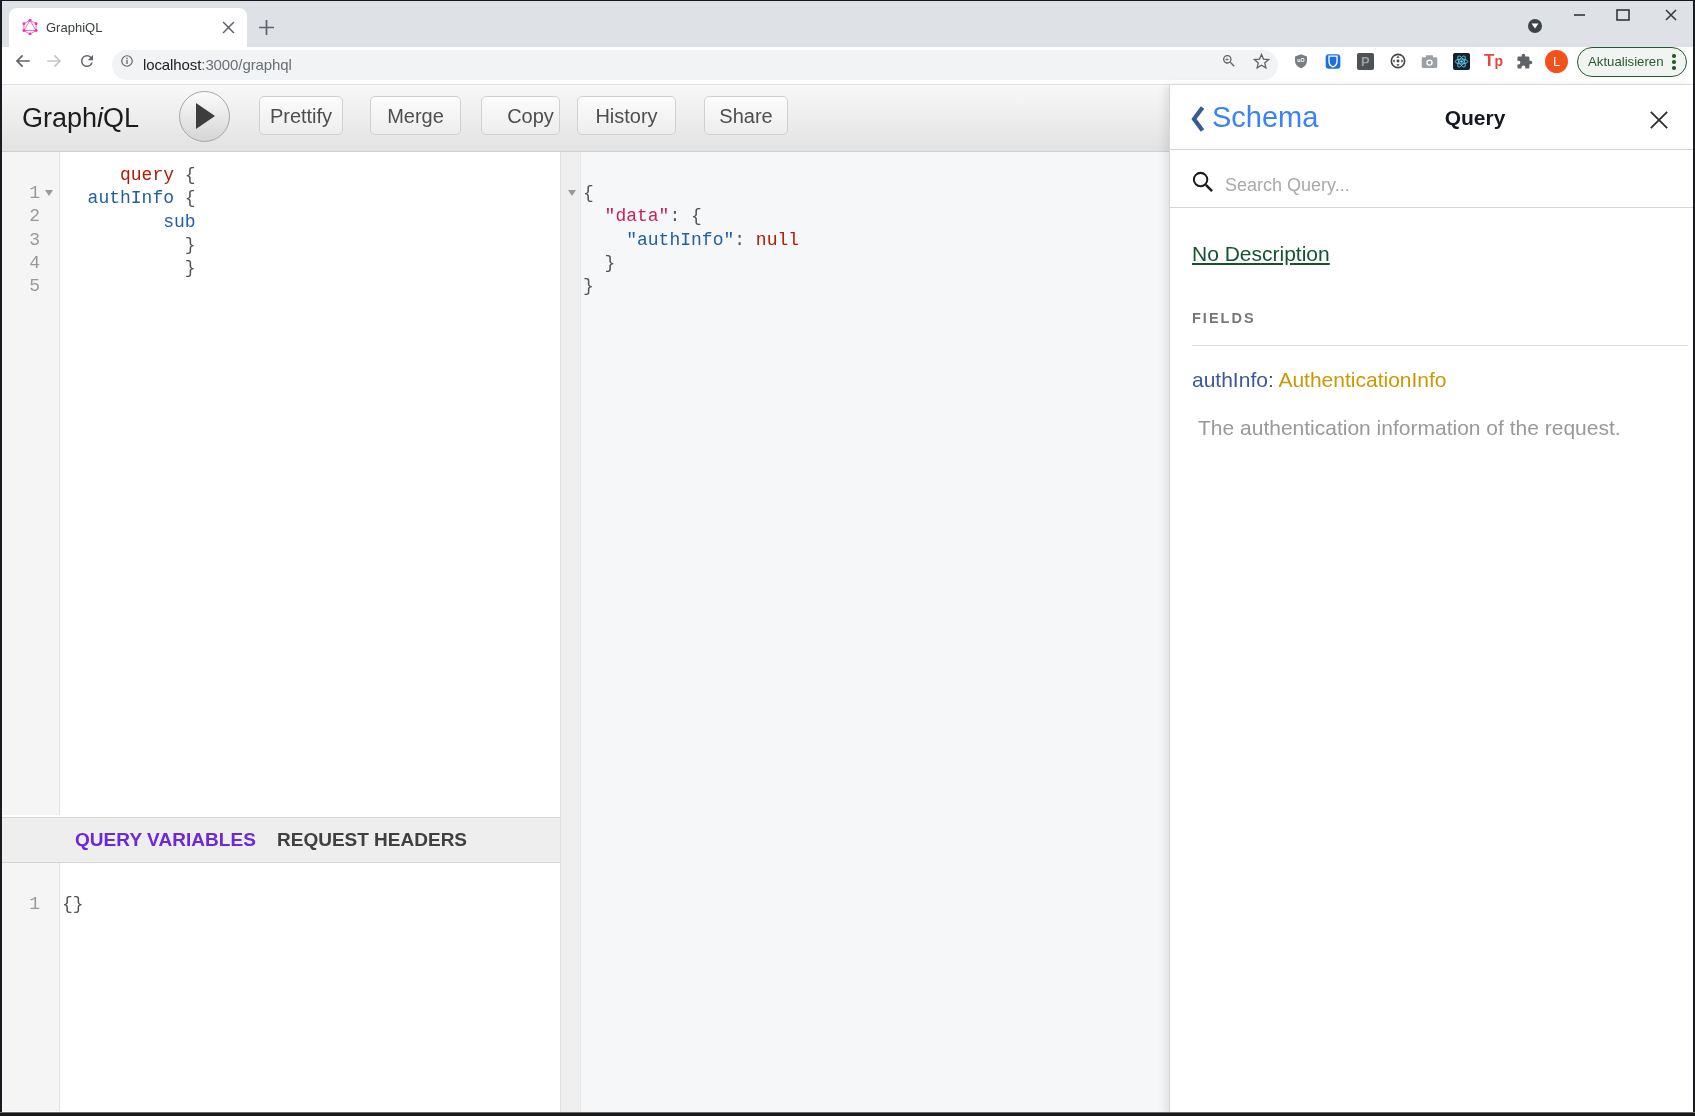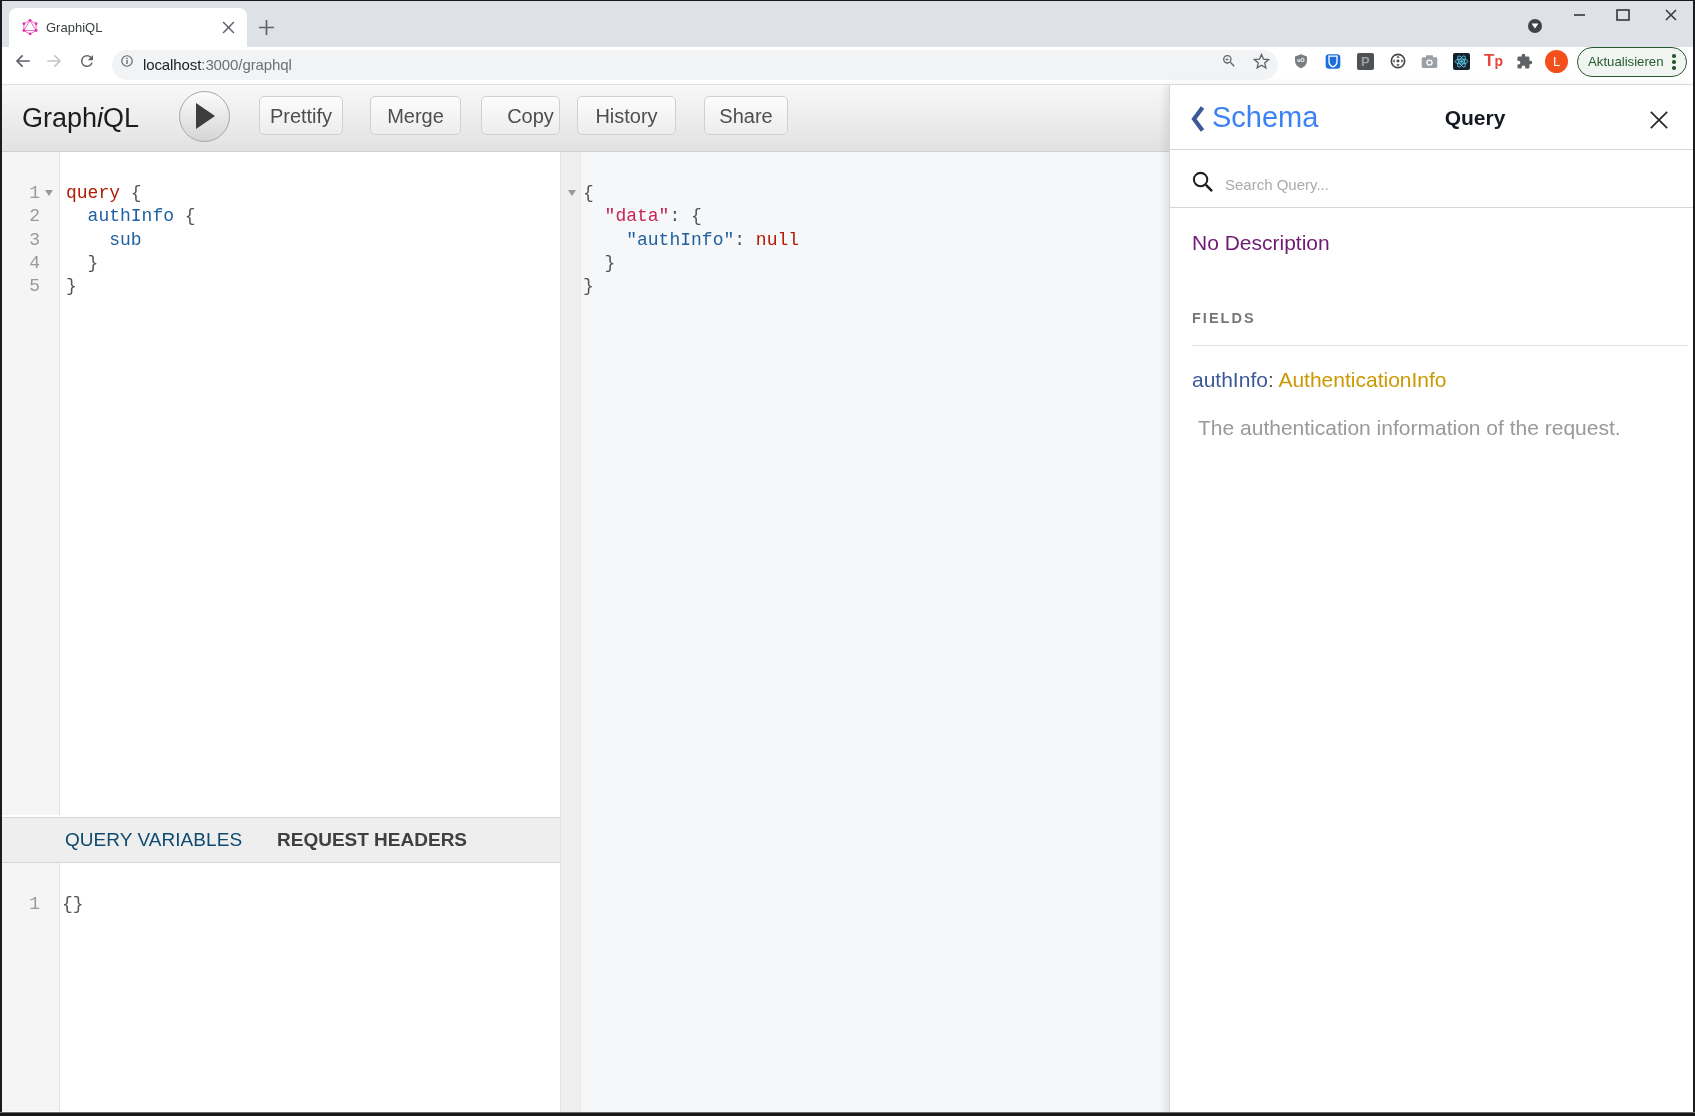--- a/index.html
+++ b/index.html
@@ -35,31 +35,31 @@
   .lnum{width:38px;text-align:right;color:#999;font-family:"Liberation Mono",monospace;font-size:18px;line-height:23.3px;}
   .codeline{font-family:"Liberation Mono",monospace;font-size:18px;line-height:23.3px;color:#555;white-space:pre;}
   .cm-kw{color:#B11A04;}
   .cm-prop{color:#1F61A0;}
   .cm-str{color:#CA2359;}
   .cm-null{color:#B11A04;}
   #resultPane{left:560px;top:152px;width:609px;height:964px;background:#f6f7f8;border-left:1px solid #e0e0e0;box-sizing:border-box;}
   #rgutter{left:561px;top:152px;width:19px;height:964px;background:#efefef;border-right:1px solid #e9e9e9;}
   
   #varbar{left:2px;top:817px;width:558px;height:46px;background:#eee;border-top:1px solid #d6d6d6;border-bottom:1px solid #d6d6d6;box-sizing:border-box;}
-  #varbar .t1{position:absolute;left:63px;top:0;height:44px;line-height:44px;font-weight:normal;font-size:19px;letter-spacing:0.05px;color:#0c4a6e;}
+  #varbar .t1{position:absolute;left:73px;top:0;height:44px;line-height:44px;font-weight:bold;font-size:19px;letter-spacing:0.05px;color:#6d28d9;}
   #varbar .t2{position:absolute;left:275px;top:0;height:44px;line-height:44px;font-weight:bold;font-size:19px;letter-spacing:0px;color:#404040;}
   #vargutter{left:2px;top:863px;width:57px;height:248px;background:#f5f5f5;border-right:1px solid #e0e0e0;}
   
   #docs{left:1169px;top:85px;width:524px;height:1031px;background:#fff;border-left:1px solid #d6d6d6;box-shadow:-4px 0 8px rgba(0,0,0,0.09);box-sizing:border-box;}
   #dochead{left:1169px;top:85px;width:524px;height:65px;border-bottom:1px solid #d6d6d6;box-sizing:border-box;}
   #schemaLink{left:1212px;top:85px;height:65px;line-height:65px;font-size:29px;color:#3b82f6;}
   #docTitle{left:1330px;top:85px;width:290px;height:65px;line-height:65px;font-size:21px;font-weight:bold;color:#141823;text-align:center;}
   #searchRow{left:1169px;top:150px;width:524px;height:58px;border-bottom:1px solid #d6d6d6;box-sizing:border-box;}
-  #searchPh{left:1225px;top:156px;height:58px;line-height:58px;font-size:15px;color:#a9a9a9;}
-  #noDesc{left:1192px;top:243px;font-size:21px;color:#701a75;transform:translateY(-50%);}
+  #searchPh{left:1225px;top:156px;height:58px;line-height:58px;font-size:18px;color:#a9a9a9;}
+  #noDesc{left:1192px;top:254px;font-size:21px;color:#14532d;transform:translateY(-50%);text-decoration:underline;}
   #fieldsHdr{left:1192px;top:318px;font-size:14.5px;font-weight:bold;letter-spacing:2px;color:#777;transform:translateY(-50%);}
   #fieldsHr{left:1192px;top:345px;width:496px;height:1px;background:#e0e0e0;}
   #fieldLine{left:1192px;top:380px;font-size:21px;transform:translateY(-50%);}
   #fieldDesc{left:1198px;top:428px;font-size:21px;color:#999;transform:translateY(-50%);}
 </style>
 </head>
 <body>
 
   <div class="abs" id="tabstrip"></div>
   <div class="abs" id="tab"></div>
@@ -197,21 +197,21 @@
   <div class="abs" style="left:2px;top:182px;">
     <div class="lnum">1</div>
     <div class="lnum">2</div>
     <div class="lnum">3</div>
     <div class="lnum">4</div>
     <div class="lnum">5</div>
   </div>
   <svg class="abs" style="left:44px;top:189px" width="10" height="8" viewBox="0 0 10 8">
     <path d="M1 1 L9 1 L5 7 Z" fill="#999"></path>
   </svg>
-  <div class="abs" style="left:66px;top:182px;">
+  <div class="abs" style="left:66px;top:164px;text-align:right;">
     <div class="codeline"><span class="cm-kw">query</span> {</div>
     <div class="codeline">  <span class="cm-prop">authInfo</span> {</div>
     <div class="codeline">    <span class="cm-prop">sub</span></div>
     <div class="codeline">  }</div>
     <div class="codeline">}</div>
   </div>
 
   <svg class="abs" style="left:567px;top:189px" width="10" height="8" viewBox="0 0 10 8">
     <path d="M1 1 L9 1 L5 7 Z" fill="#999"></path>
   </svg>

